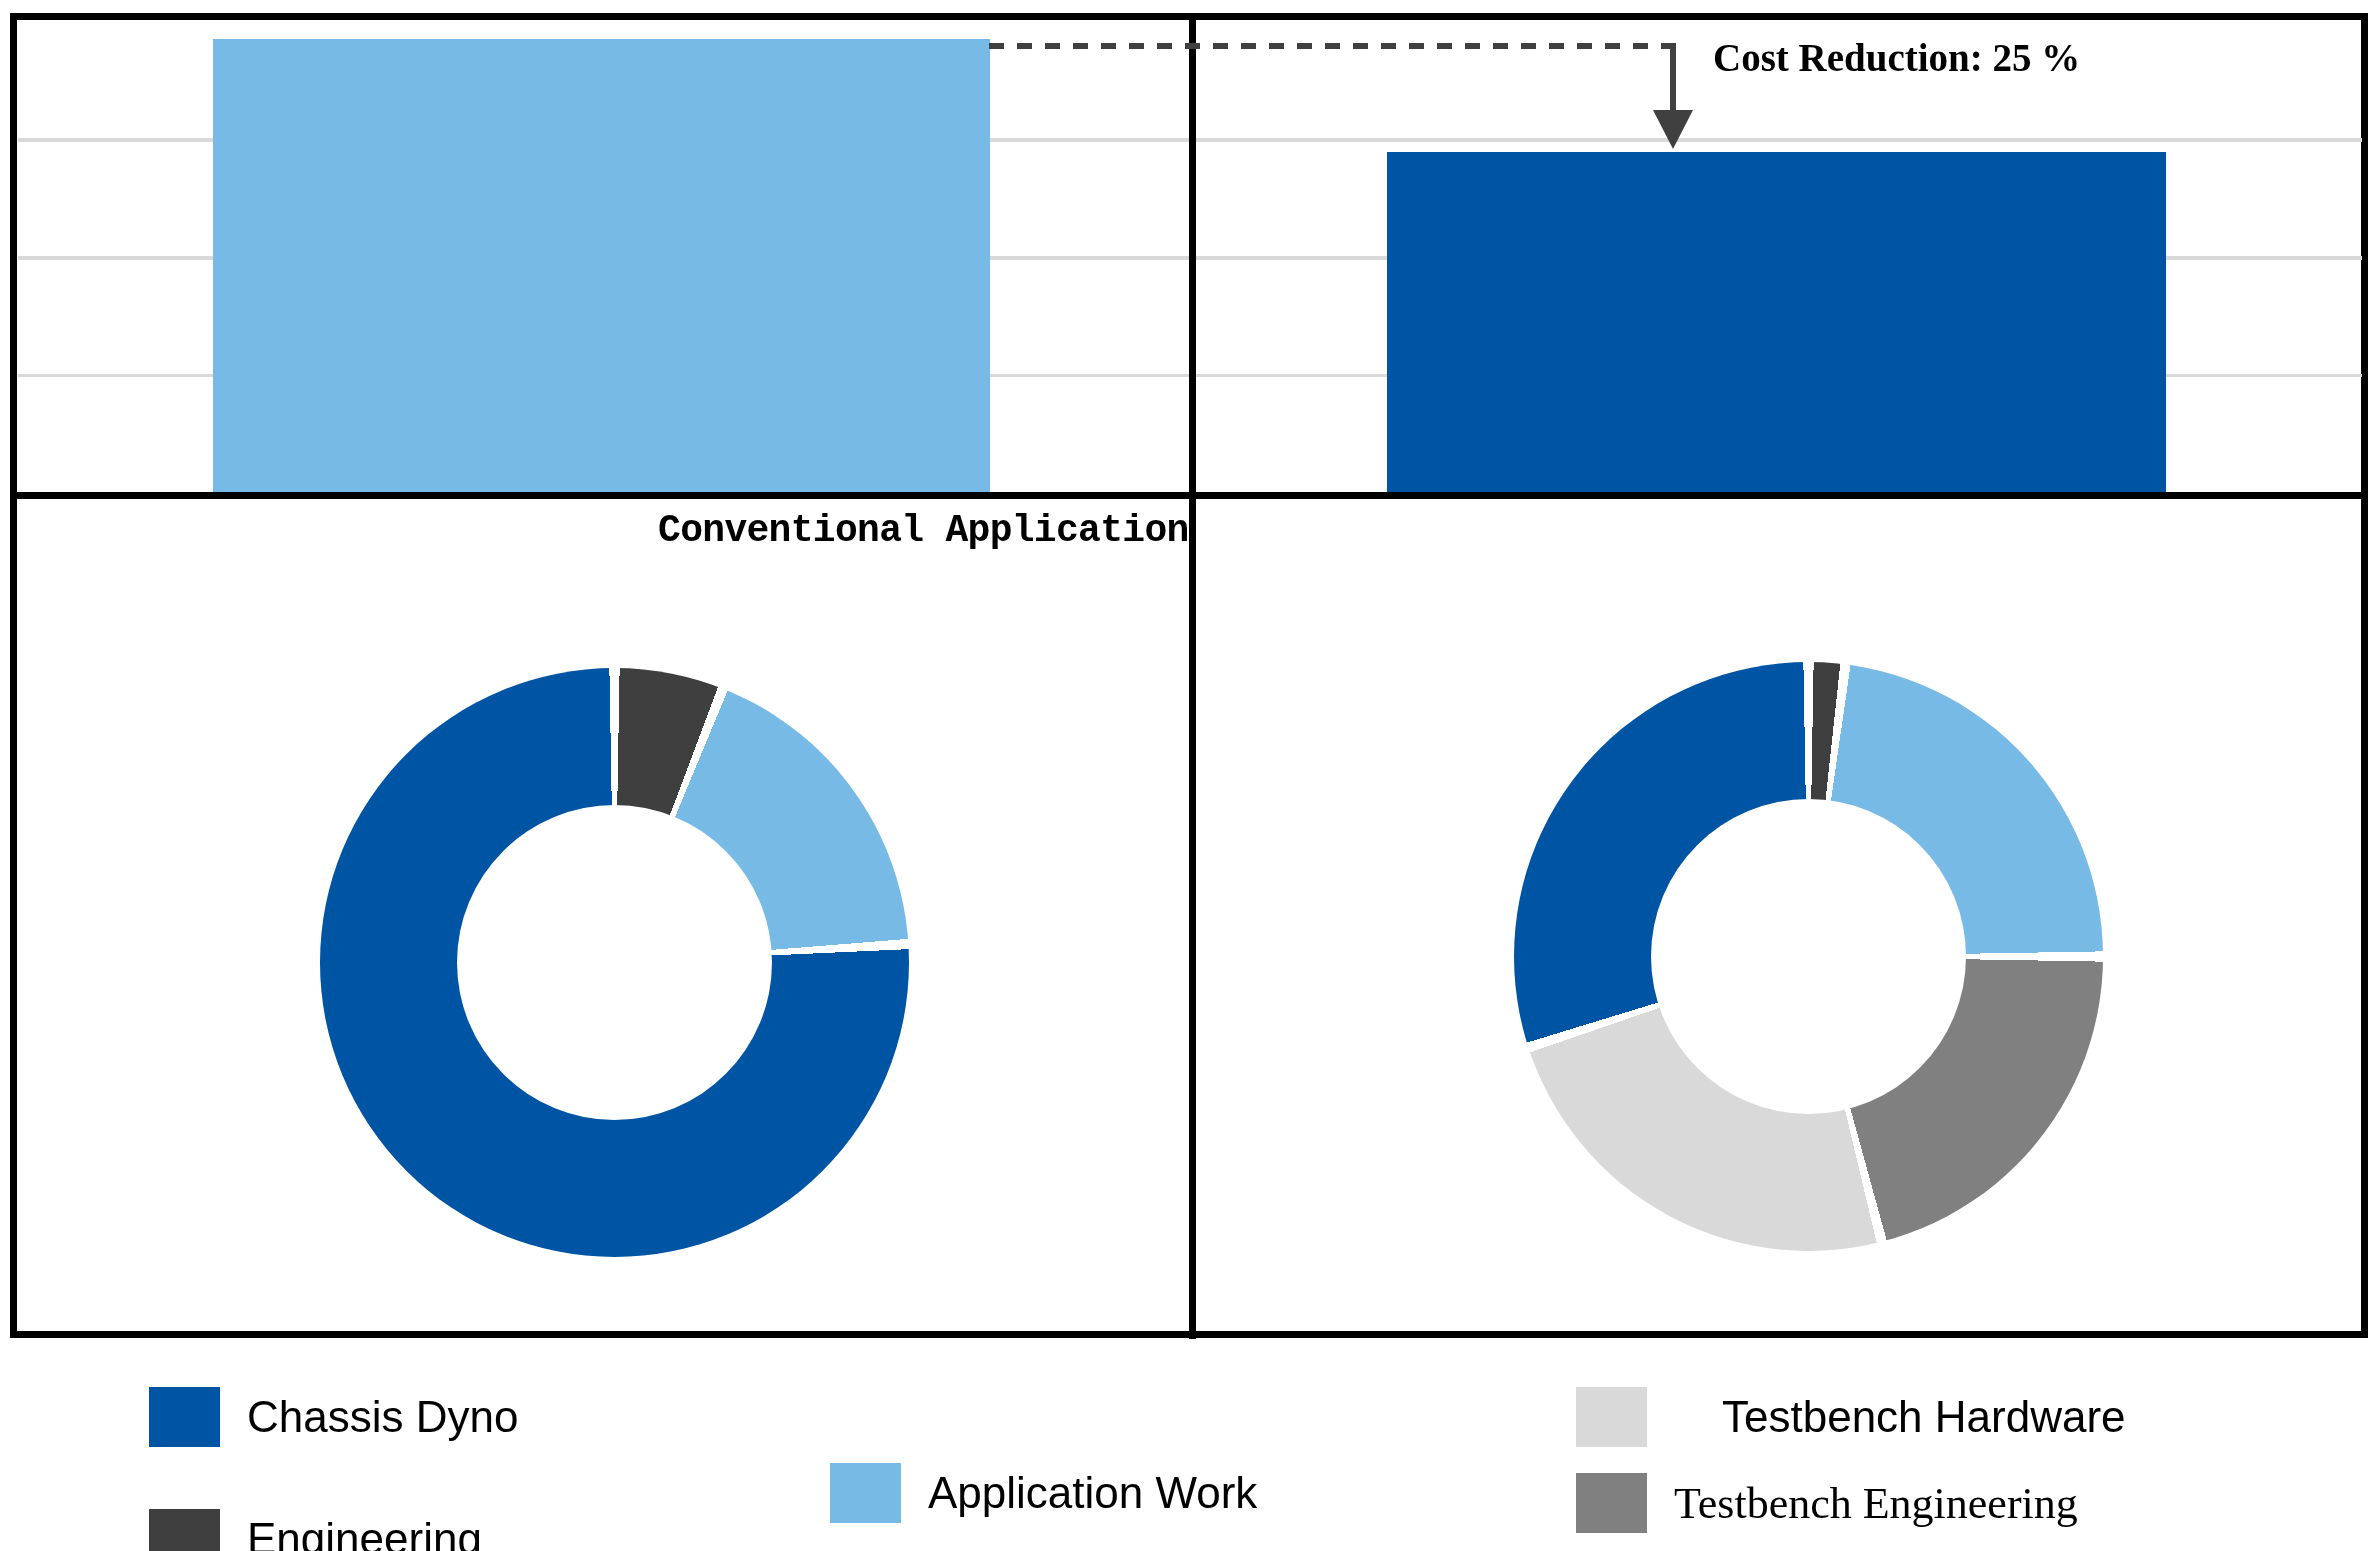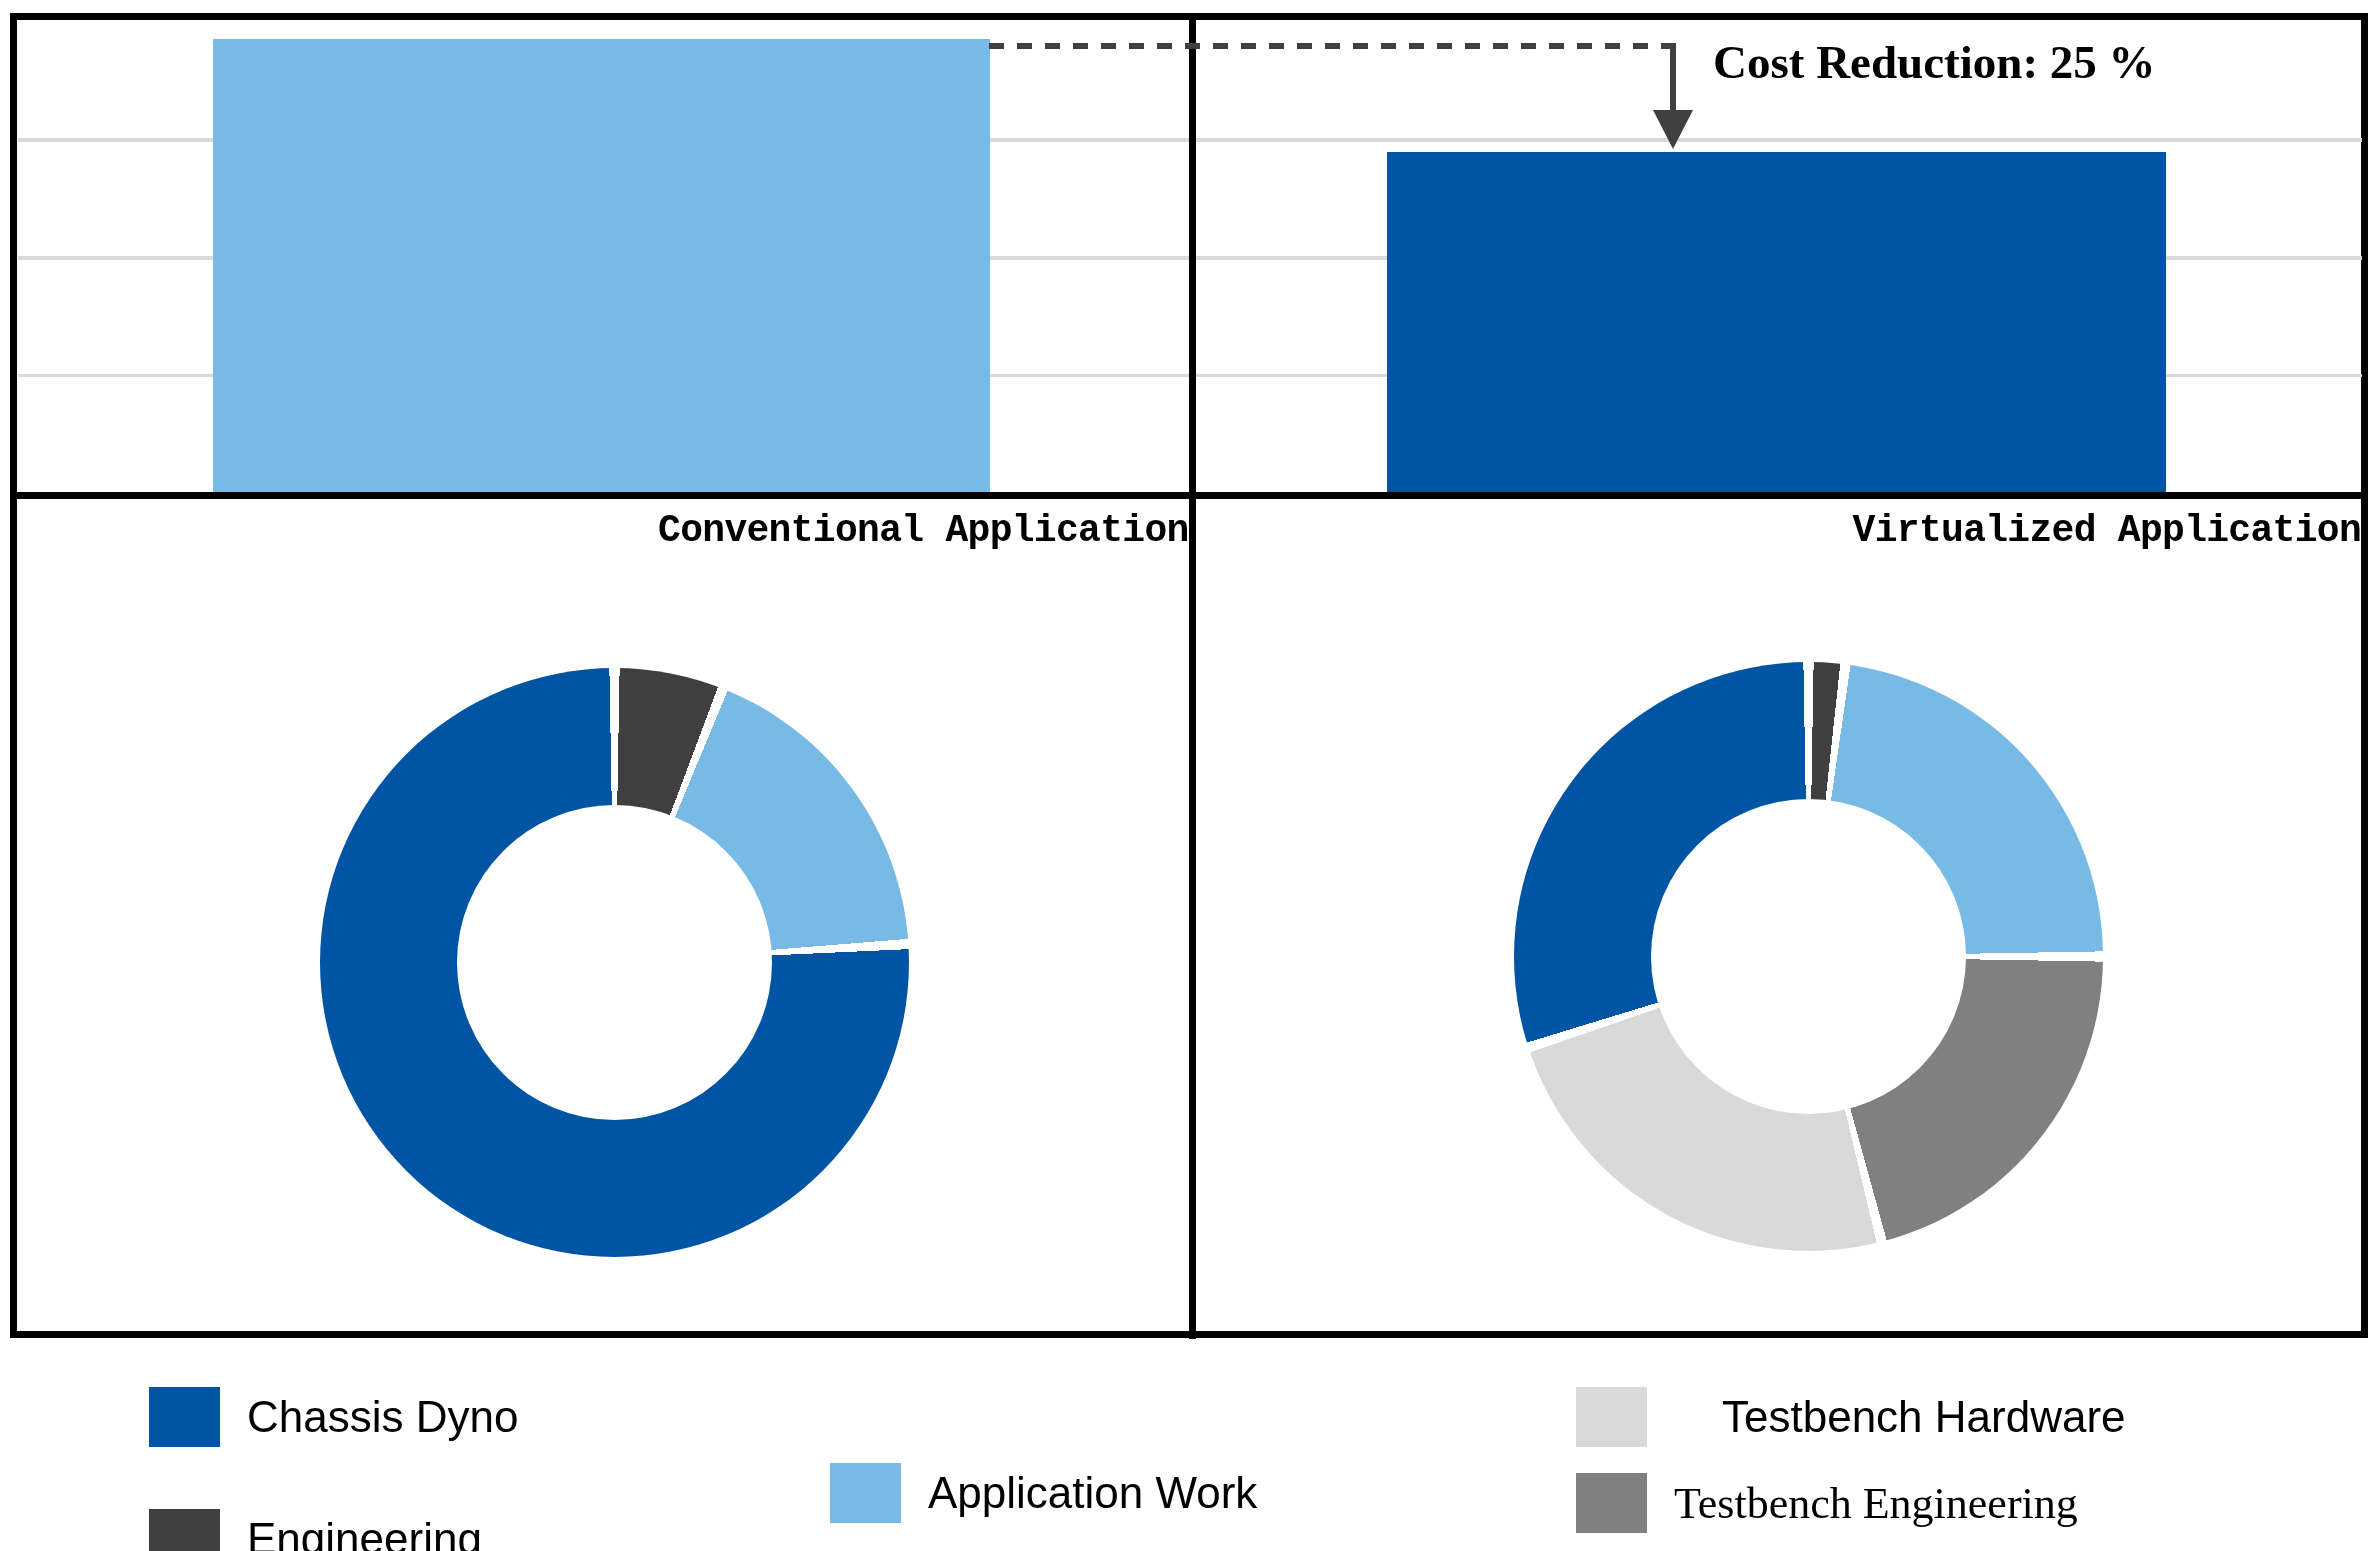--- a/index.html
+++ b/index.html
@@ -18,21 +18,21 @@
   .bar-virtualized{left:1369px;width:779px;}
   
   .dash-line{position:absolute;left:989px;top:43px;width:684px;height:5.9px;z-index:7;
              background:repeating-linear-gradient(90deg,#404040 0 14.7px,transparent 14.7px 28px);}
   .arrow-vline{position:absolute;left:1670px;top:43px;width:5.9px;height:69px;background:#404040;z-index:7;}
   .arrow-head{position:absolute;left:1653px;top:110px;width:0;height:0;z-index:7;
               border-left:20.5px solid transparent;border-right:20.5px solid transparent;
               border-top:39px solid #404040;}
   .annotation-text{position:absolute;left:1713px;top:35px;width:630px;z-index:7;
                    font-family:"Liberation Serif","DejaVu Serif",serif;font-weight:bold;
-                   font-size:47px;color:#000;white-space:nowrap;}
+                   font-size:39px;color:#000;white-space:nowrap;}
   
   .panel-title{position:absolute;top:509px;height:66px;z-index:3;text-align:right;
                font-family:Liberation Mono, monospace;font-weight:bold;
                font-size:38px;color:#000;letter-spacing:-0.7px;}
   .panel-title.left{left:17.6px;width:1171px;}
   .panel-title.right{left:1195px;width:1166px;}
   .donut{position:absolute;width:589px;height:589px;border-radius:50%;z-index:2;}
   .donut.left{left:320px;top:668px;}
   .donut.right{left:1514px;top:662px;}
   .donut-hole{position:absolute;left:50%;top:50%;width:315px;height:315px;margin:-158px 0 0 -158px;
@@ -64,21 +64,20 @@
 
   <div class="dash-line" style="background: repeating-linear-gradient(90deg, rgb(64, 64, 64) 0px, rgb(64, 64, 64) 14.7px, transparent 14.7px, transparent 28px);"></div>
   <div class="arrow-vline" style="background: rgb(64, 64, 64);"></div>
   <div class="arrow-head" style="border-top-color: rgb(64, 64, 64);"></div>
   <div class="annotation-text">Cost Reduction: 25 %</div>
 
   <div class="v-divider"></div>
   <div class="h-divider"></div>
 
   <div class="panel-title left">Conventional Application</div>
-  <div class="panel-title right">Virtualized Application</div>
 
   <div class="donut left" style="background: conic-gradient(rgb(255, 255, 255) 0deg, rgb(255, 255, 255) 1deg, rgb(63, 63, 63) 1deg, rgb(63, 63, 63) 20.6deg, rgb(255, 255, 255) 20.6deg, rgb(255, 255, 255) 21.6deg, rgb(255, 255, 255) 21.6deg, rgb(255, 255, 255) 22.6deg, rgb(120, 186, 230) 22.6deg, rgb(120, 186, 230) 85.4deg, rgb(255, 255, 255) 85.4deg, rgb(255, 255, 255) 86.4deg, rgb(255, 255, 255) 86.4deg, rgb(255, 255, 255) 87.4deg, rgb(0, 84, 164) 87.4deg, rgb(0, 84, 164) 359deg, rgb(255, 255, 255) 359deg, rgb(255, 255, 255) 360deg);">
     <div class="donut-hole"></div>
   </div>
   <div class="donut right" style="background: conic-gradient(rgb(255, 255, 255) 0deg, rgb(255, 255, 255) 1deg, rgb(63, 63, 63) 1deg, rgb(63, 63, 63) 6.2deg, rgb(255, 255, 255) 6.2deg, rgb(255, 255, 255) 7.2deg, rgb(255, 255, 255) 7.2deg, rgb(255, 255, 255) 8.2deg, rgb(120, 186, 230) 8.2deg, rgb(120, 186, 230) 89deg, rgb(255, 255, 255) 89deg, rgb(255, 255, 255) 90deg, rgb(255, 255, 255) 90deg, rgb(255, 255, 255) 91deg, rgb(128, 128, 128) 91deg, rgb(128, 128, 128) 164.6deg, rgb(255, 255, 255) 164.6deg, rgb(255, 255, 255) 165.6deg, rgb(255, 255, 255) 165.6deg, rgb(255, 255, 255) 166.6deg, rgb(217, 217, 217) 166.6deg, rgb(217, 217, 217) 251deg, rgb(255, 255, 255) 251deg, rgb(255, 255, 255) 252deg, rgb(255, 255, 255) 252deg, rgb(255, 255, 255) 253deg, rgb(0, 84, 164) 253deg, rgb(0, 84, 164) 359deg, rgb(255, 255, 255) 359deg, rgb(255, 255, 255) 360deg);">
     <div class="donut-hole"></div>
   </div>
 
   <div class="legend-item li-chassis">
     <div class="legend-swatch" style="background: rgb(0, 84, 164);"></div>

